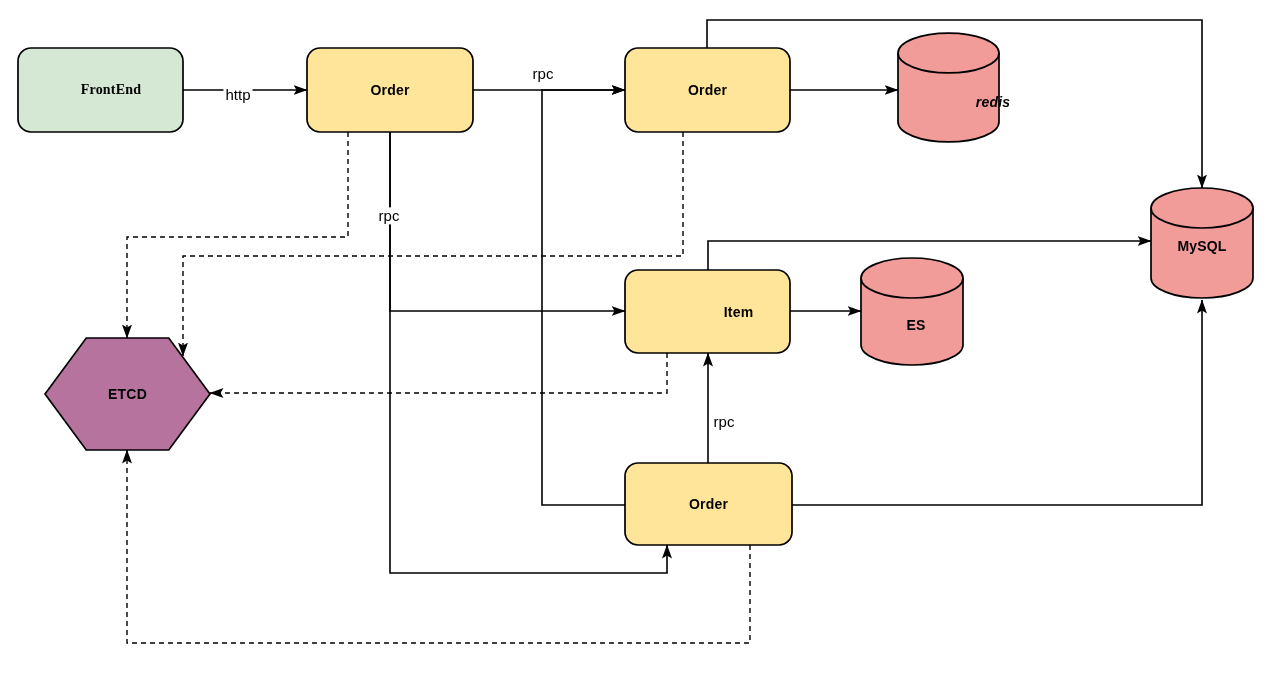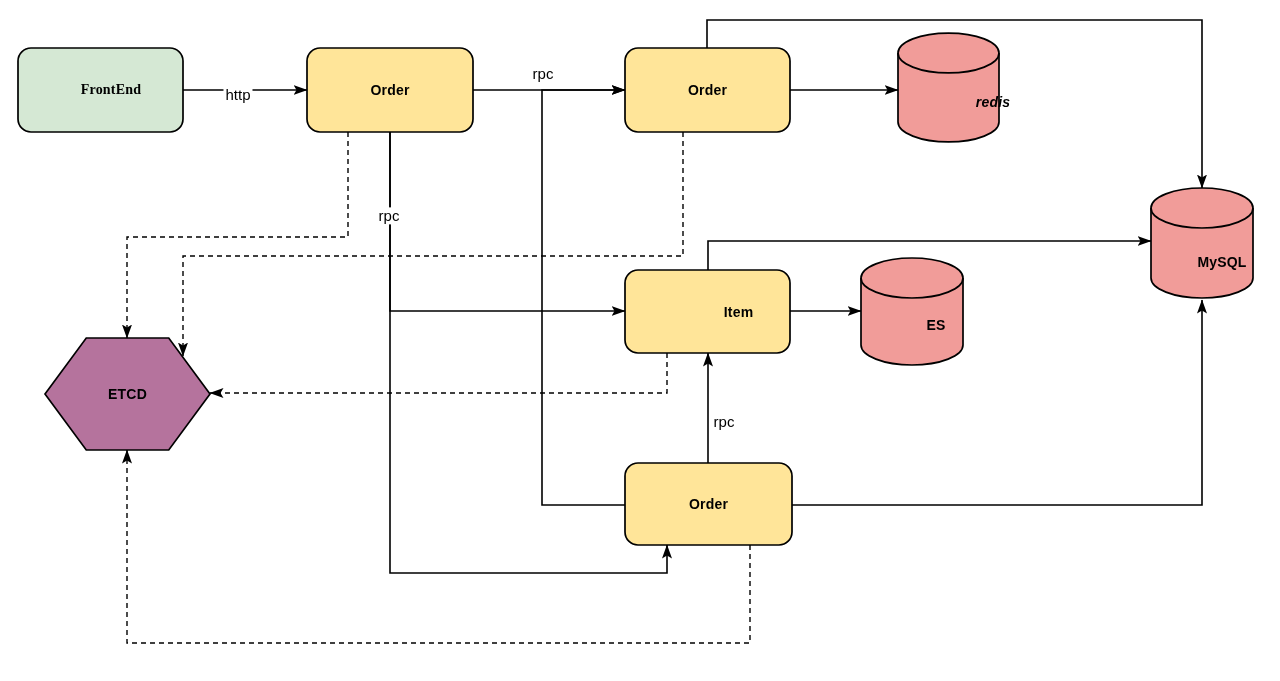--- a/index.html
+++ b/index.html
@@ -74,21 +74,21 @@
       </g>
       <polygon points="45,394 86.25,338 168.75,338 210,394 168.75,450 86.25,450" fill="#b5739d" stroke="#000000" stroke-width="1.7"></polygon>
     </svg>
   <div id="labels">
       <div class="node-label" style="left: 111px; top: 90px; font-family: Liberation Serif, serif;">FrontEnd</div>
       <div class="node-label" style="left: 390px; top: 90px;">Order</div>
       <div class="node-label" style="left: 707.5px; top: 90px;">Order</div>
       <div class="node-label" style="left: 707.5px; top: 311.5px; margin-left: 31px;">Item</div>
       <div class="node-label" style="left: 708.5px; top: 504px; text-align: center;">Order</div>
       <div class="node-label" style="left: 993px; top: 101.67px; font-style: italic;">redis</div>
-      <div class="node-label" style="left: 936px; top: 325.41px;">ES</div>
-      <div class="node-label" style="left: 1202px; top: 262px; margin-left: 20px;">MySQL</div>
+      <div class="node-label" style="left: 916px; top: 325.41px;">ES</div>
+      <div class="node-label" style="left: 1202px; top: 246px;">MySQL</div>
       <div class="node-label" style="left: 127.5px; top: 394px; text-align: center;">ETCD</div>
       <div class="edge-label" style="left: 238px; top: 79px; margin-top: 16px;">http</div>
       <div class="edge-label" style="left: 543px; top: 74px;">rpc</div>
       <div class="edge-label" style="left: 389px; top: 216px;">rpc</div>
       <div class="edge-label" style="left: 724px; top: 422px;">rpc</div>
     </div>
 </div>
 
 </body></html>

